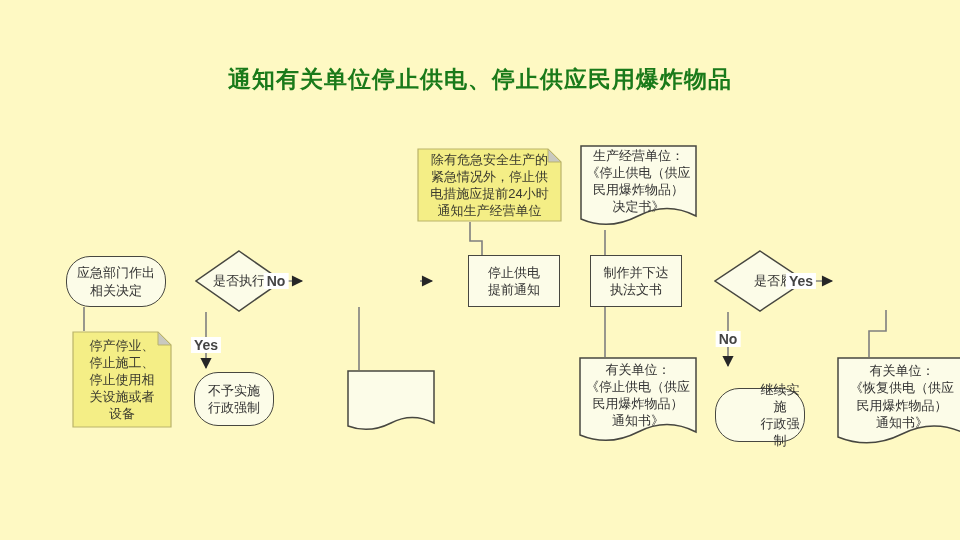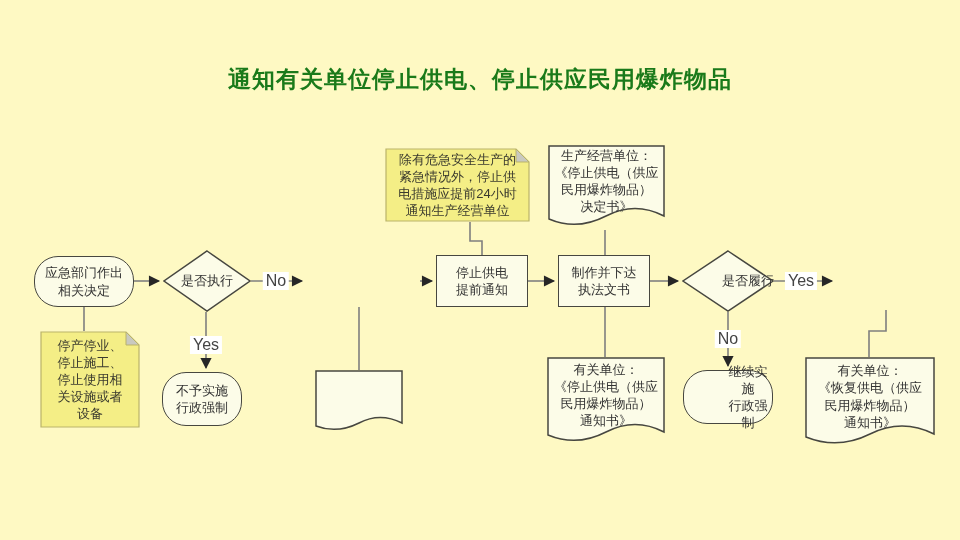--- a/index.html
+++ b/index.html
@@ -7,31 +7,31 @@
     position:relative; width:960px; height:540px; background:#fef9c3;
     font-family:"Liberation Sans", sans-serif; overflow:hidden;
   }
   .title {
     position:absolute; left:0; top:64px; width:100%; text-align:center;
     font-size:23px; font-weight:bold; color:#1a7a1a; letter-spacing:1px;
   }
   .wires { position:absolute; left:0; top:0; z-index:1; }
   .node {
     position:absolute; z-index:2; display:flex; align-items:center; justify-content:center;
-    text-align:center; font-size:13px; color:#333; line-height:1.32;
+    text-align:center; font-size:13px; color:#333; line-height:1.32;margin-left:32px;
   }
   .lbl { white-space:pre-line; position:relative; z-index:2; }
   .box   { background:#fcfce8; border:1.5px solid #474740; box-sizing:border-box; }
   .round { border-radius:24px; }
   .shapewrap svg { position:absolute; left:0; top:0; z-index:1; }
   .doc .lbl  { padding-bottom:14px; }
   .note .lbl { color:#3a3a2e; }
   .edge-label {
     position:absolute; z-index:3; transform:translate(-50%,-50%);
-    background:#fff; padding:0 3px; font-size:16px; color:#444;
+    background:#fff; padding:0 3px; font-size:14px; color:#444;font-weight:bold;
   }
 </style>
 </head>
 <body>
 
 <div class="canvas">
 
   <div class="title">通知有关单位停止供电、停止供应民用爆炸物品</div>
 
   <svg class="wires" width="960" height="540">
@@ -136,21 +136,21 @@
   <div class="node shapewrap doc" style="left:547px; top:357px; width:118px; height:90px;">
     <svg width="118" height="90" viewBox="0 0 118 90">
       <path d="M1,1 L117,1 L117,75 Q88,60 59,75 Q30,90 1,78 Z" fill="#fcfce8" stroke="#474740" stroke-width="1.5"></path>
     </svg>
     <span class="lbl">有关单位：
 《停止供电（供应
 民用爆炸物品）
 通知书》</span>
   </div>
 
-  <div class="node box round" style="left:683px; top:370px; width:90px; height:54px;padding-left:40px;">
+  <div class="node box round" style="left:683px; top:388px; width:90px; height:54px;padding-left:40px;">
     <span class="lbl">继续实施
 行政强制</span>
   </div>
 
   <div class="node shapewrap doc" style="left:805px; top:357px; width:130px; height:93px;">
     <svg width="130" height="93" viewBox="0 0 130 93">
       <path d="M1,1 L129,1 L129,77 Q97,61 65,77 Q33,93 1,80 Z" fill="#fcfce8" stroke="#474740" stroke-width="1.5"></path>
     </svg>
     <span class="lbl">有关单位：
 《恢复供电（供应

